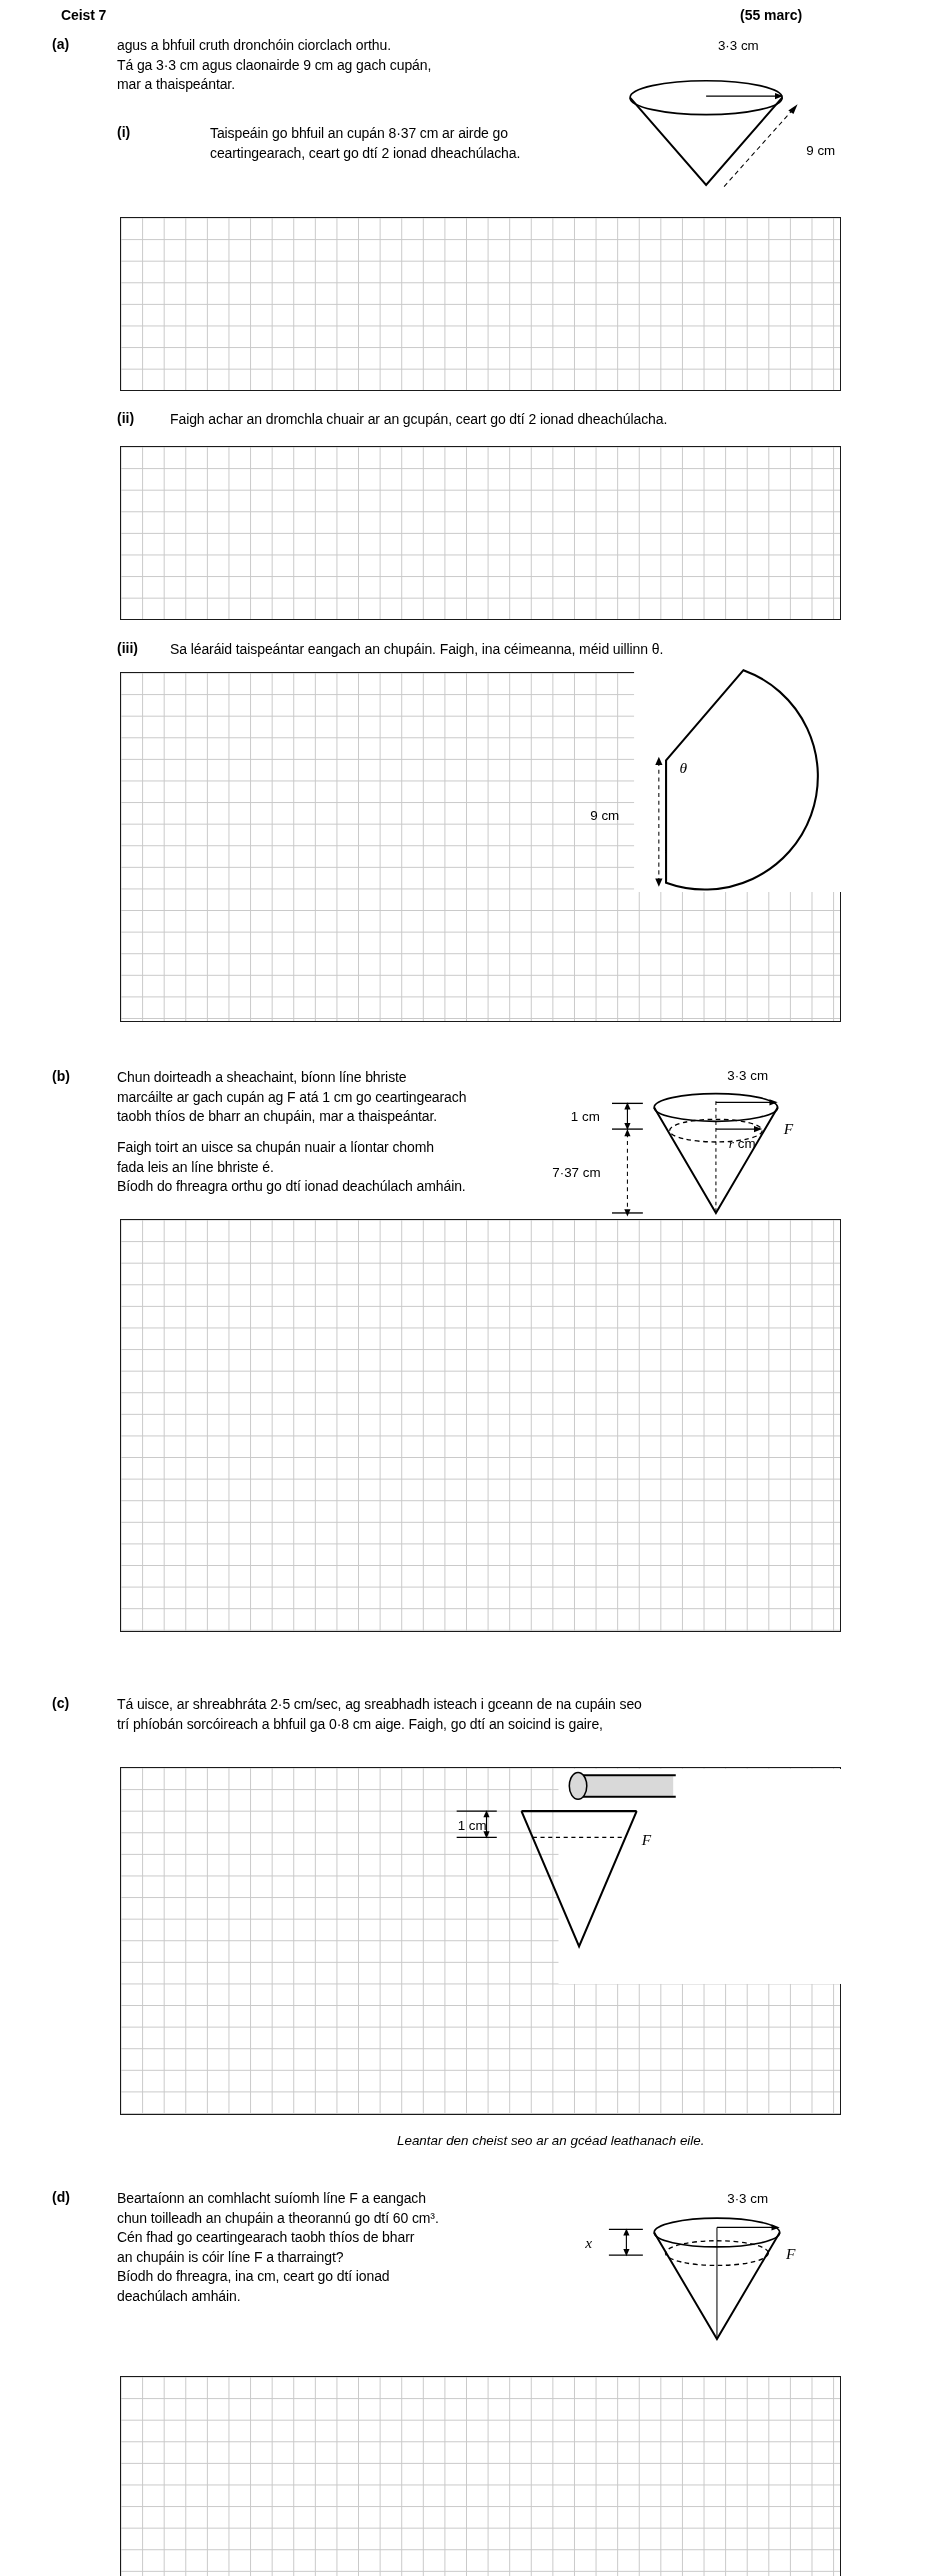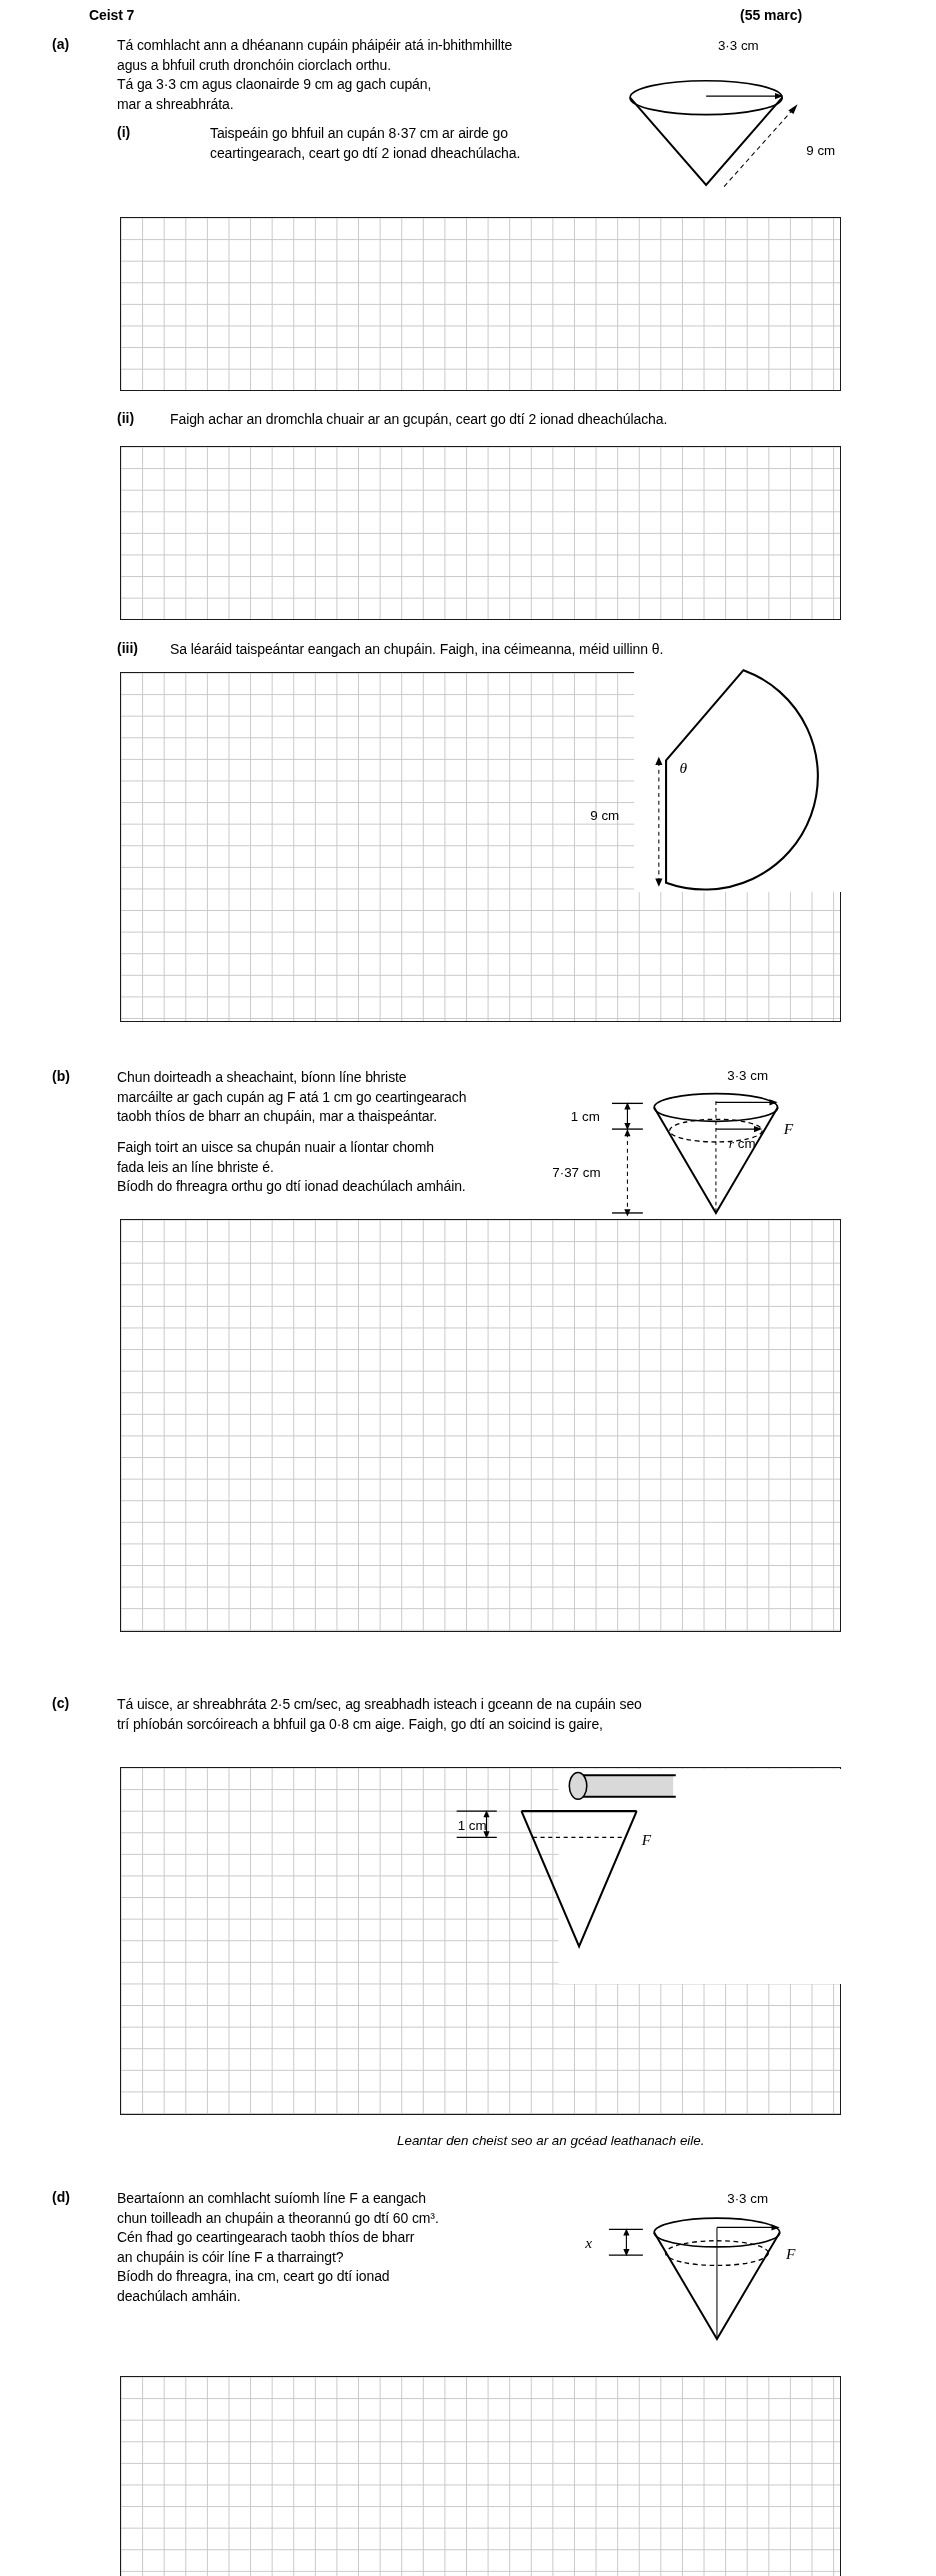--- a/index.html
+++ b/index.html
@@ -21,21 +21,20 @@
     height: 3213px;
     overflow: hidden;
   }
 
   
   .hdr {
     position: absolute;
     font-weight: bold;
     font-size: 14px;
     letter-spacing: -0.1px;
-    margin-left: 28px;
   }
   .marks {
     position: absolute;
     font-weight: bold;
     font-size: 14px;
   }
   .plabel {
     position: absolute;
     font-weight: bold;
     font-size: 14px;
@@ -72,24 +71,23 @@
 </head>
 <body>
 
 <div class="page">
 
   <div class="hdr" style="left:61px; top:6.7px;">Ceist 7</div>
   <div class="marks" style="left:740px; top:6.7px;">(55 marc)</div>
 
   <div class="plabel" style="left:52px; top:36px;">(a)</div>
   <div class="ptext" style="left:117px; top:36px; width:505px;">
-    <div>Tá comhlacht ann a dhéanann cupáin pháipéir atá in-bhithmhillte</div>
     <div>agus a bhfuil cruth dronchóin ciorclach orthu.</div>
     <div>Tá ga 3·3 cm agus claonairde 9 cm ag gach cupán,</div>
-    <div>mar a shreabhráta.</div>
+    <div>mar a thaispeántar.</div>
   </div>
 
   <div class="diagram" style="left:613px; top:36px;">
     <svg width="289" height="149" viewBox="0 0 560 290">
 
       <text x="203" y="28" font-family="Liberation Sans, sans-serif" font-size="26">3·3 cm</text>
 
       <ellipse cx="180" cy="120" rx="148" ry="33" fill="none" stroke="#000" stroke-width="3.2"></ellipse>
 
       <path d="M32,120 L180,290 L328,120" fill="none" stroke="#000" stroke-width="3.8" stroke-linejoin="miter"></path>

